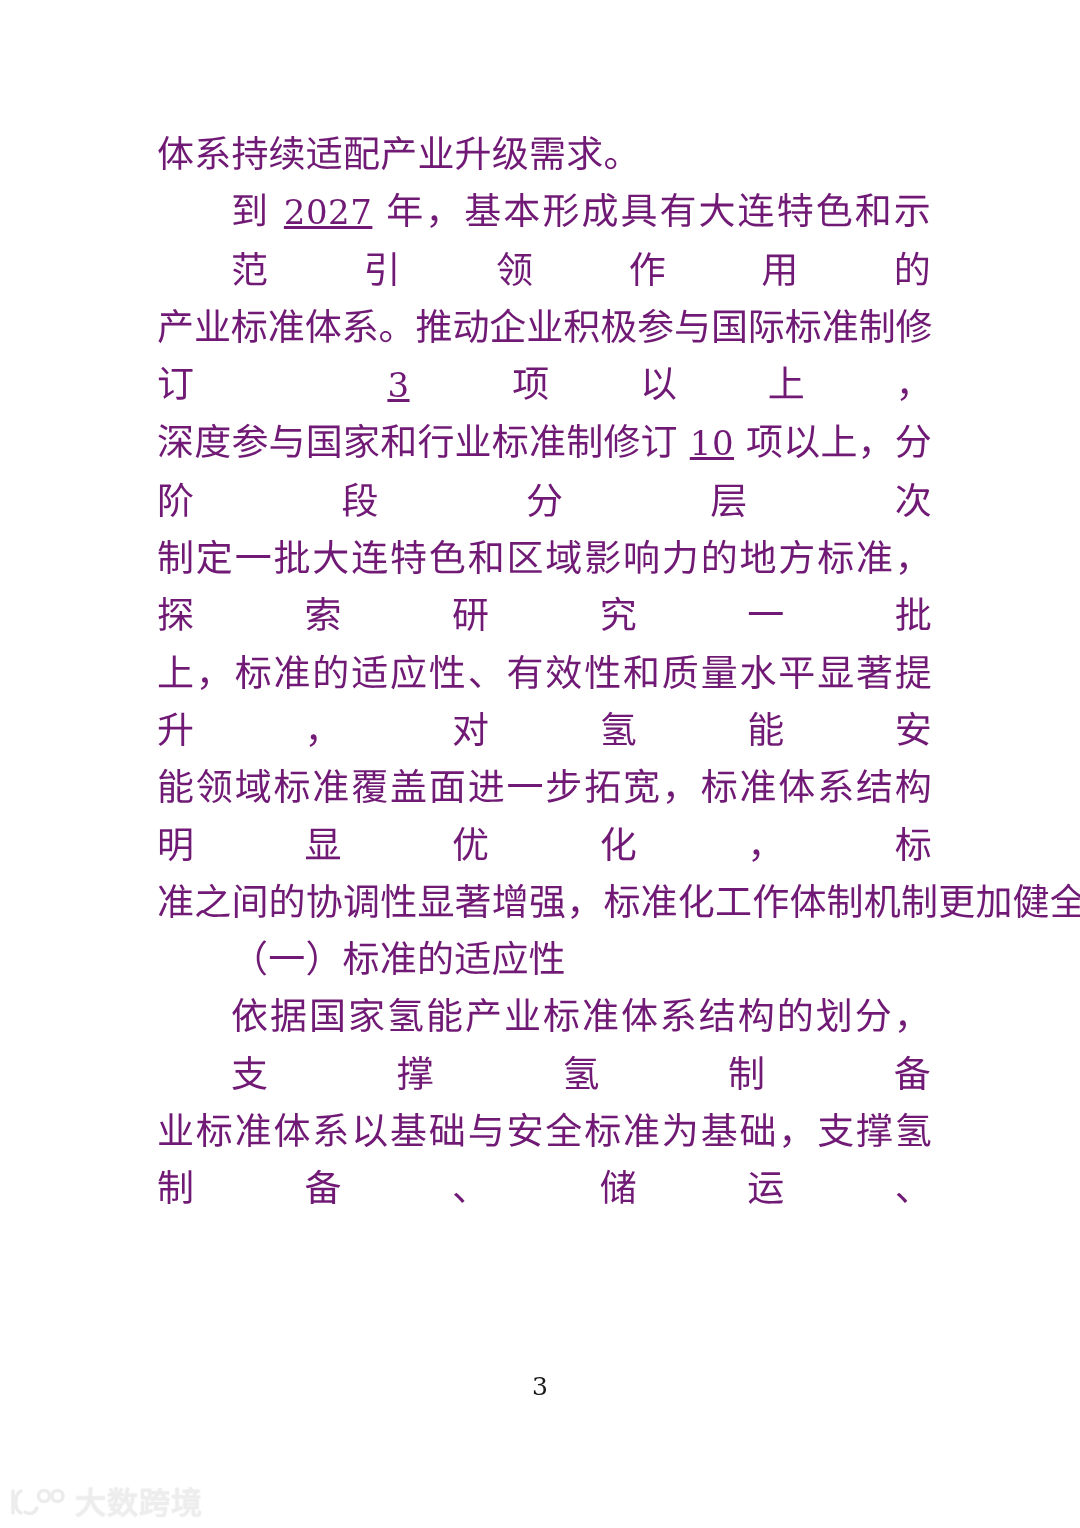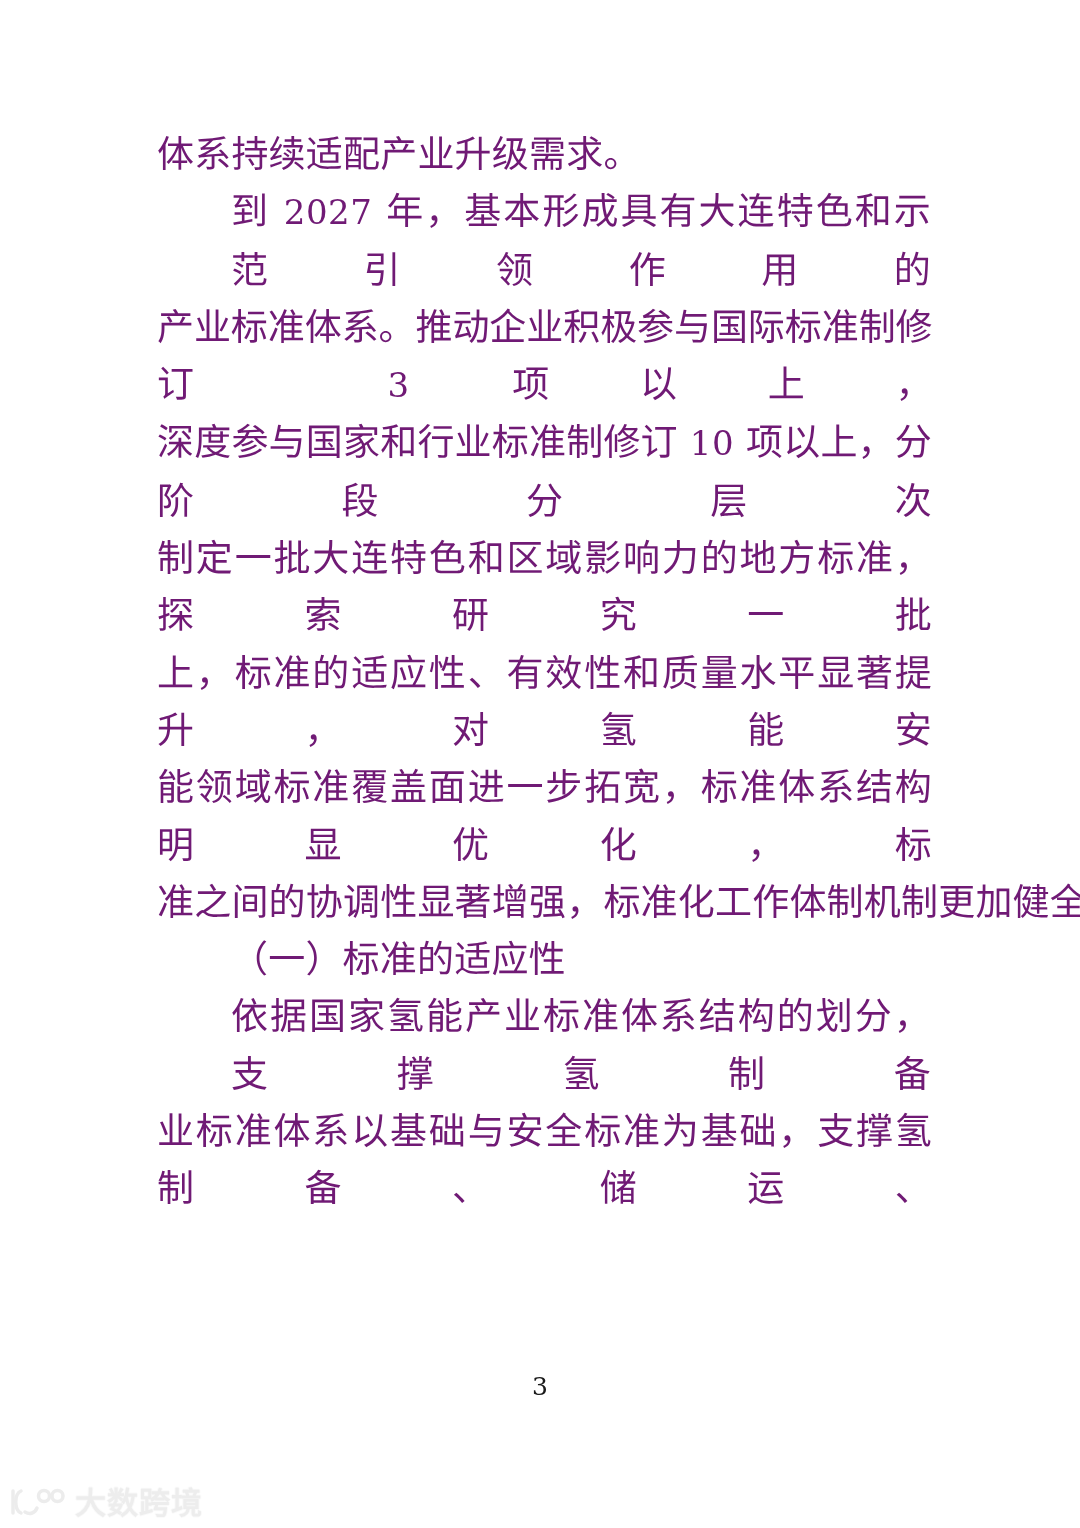--- a/index.html
+++ b/index.html
@@ -59,20 +59,21 @@
 
   .wide {
     letter-spacing: 1.2px;
   }
 
   
   .num {
     font-family: "DejaVu Serif", "Liberation Serif", serif;
     font-size: 34px;
     letter-spacing: 0.5px;
+    text-decoration: underline;
   }
 
   
   #page-number {
     position: absolute;
     left: 0;
     top: 1372px;
     width: 1080px;
     text-align: center;
     font-family: "DejaVu Serif", "Liberation Serif", serif;

